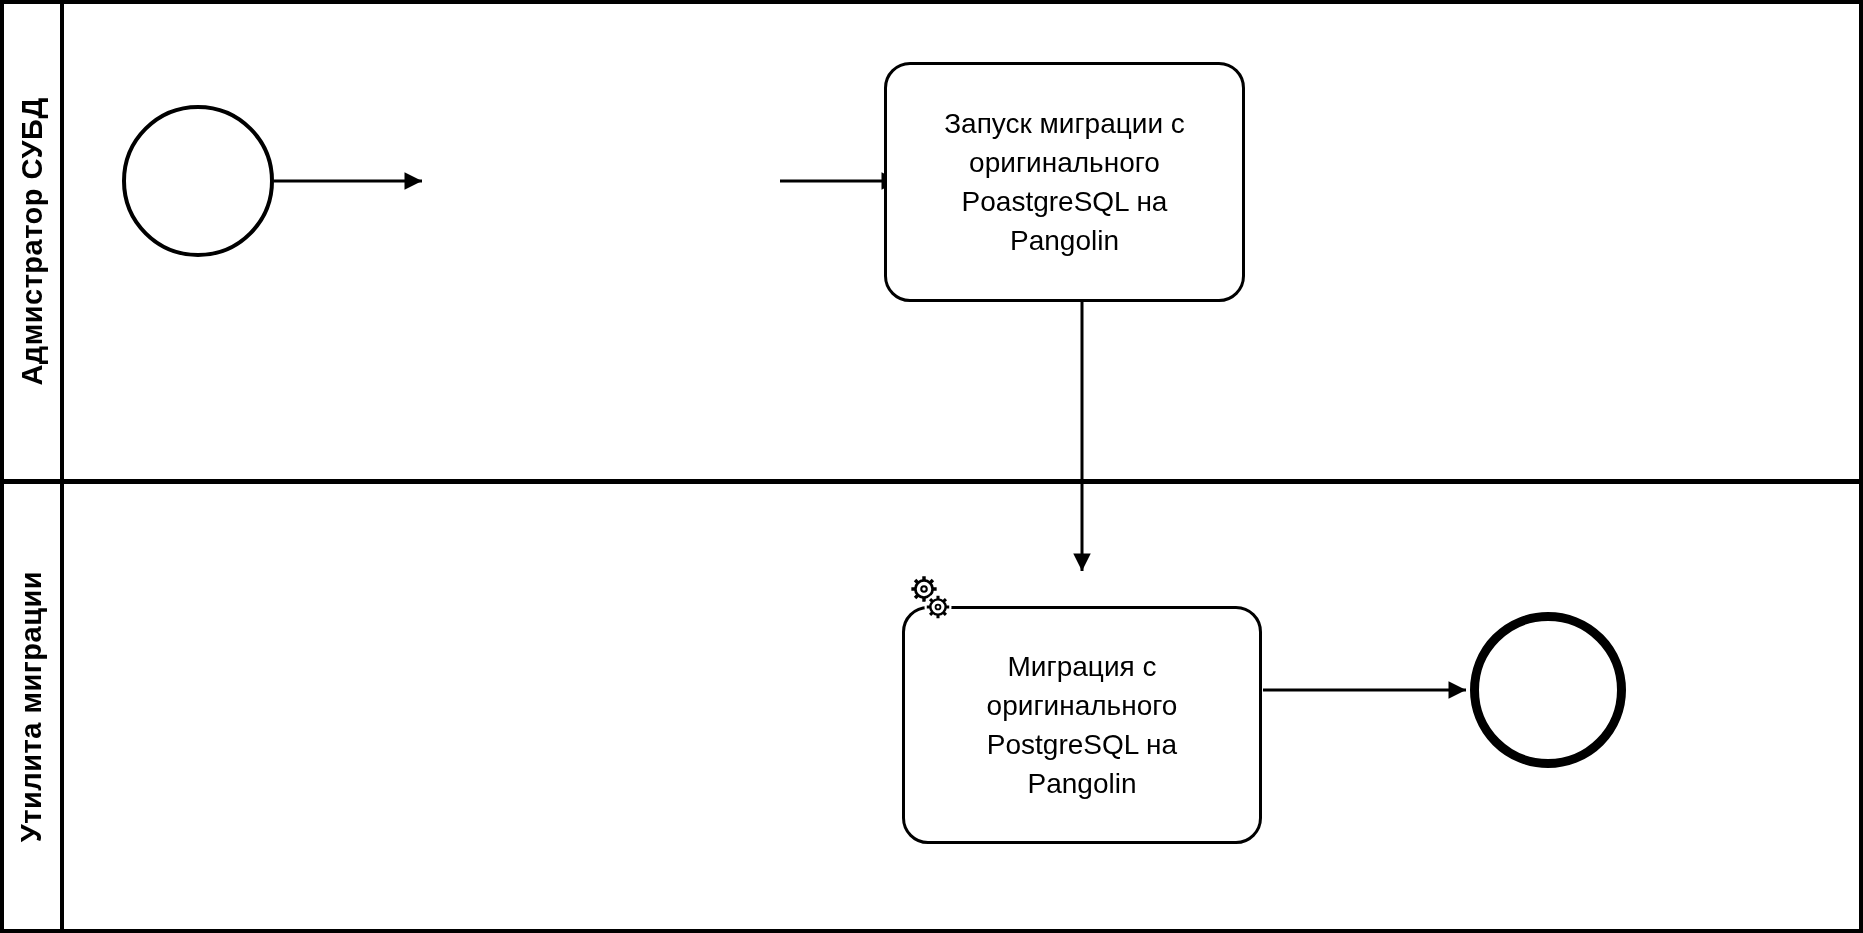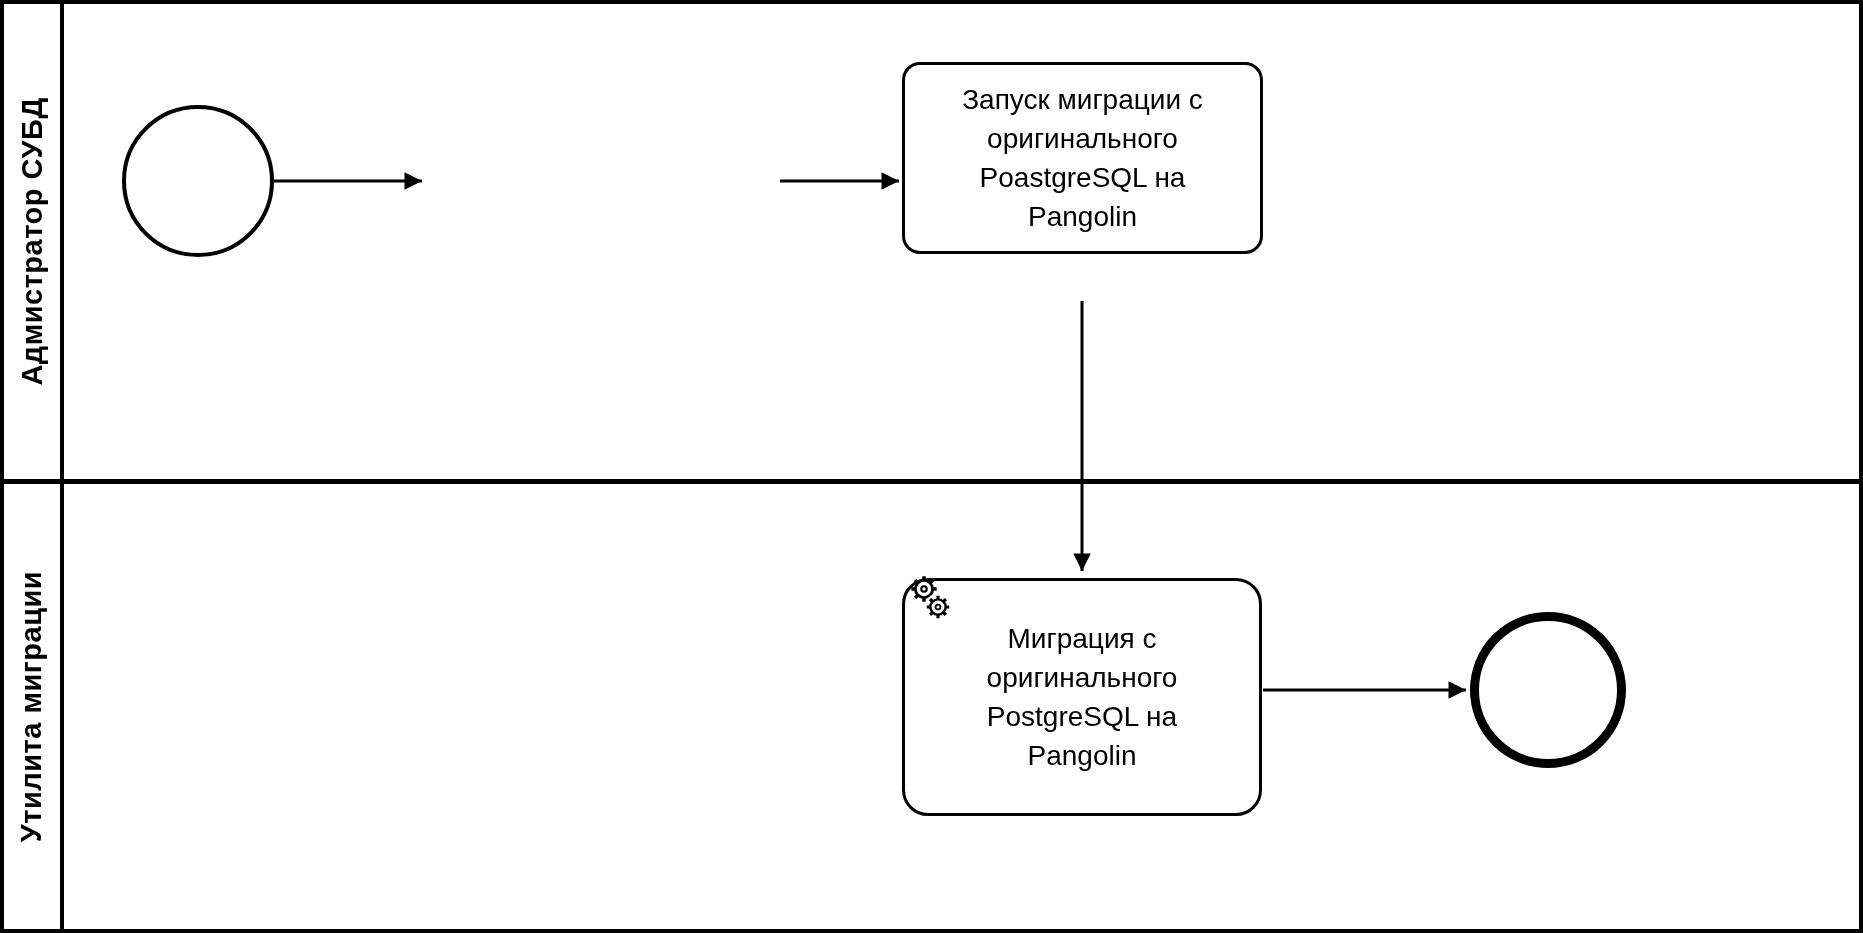--- a/index.html
+++ b/index.html
@@ -47,22 +47,22 @@
     display: flex; align-items: center; justify-content: center;
     text-align: center;
   }
   .task-label {
     white-space: pre-line;
     font-size: 28px;
     line-height: 39px;
     padding: 0 6px;
   }
   .task.t1 { left: 421px; top: 59px;  width: 354px; height: 236px; }
-  .task.t2 { left: 898px; top: 58px;  width: 361px; height: 192px; border-radius: 18px; }
-  .task.t3 { left: 898px; top: 574px; width: 360px; height: 238px; }
+  .task.t2 { left: 880px; top: 58px;  width: 361px; height: 240px; }
+  .task.t3 { left: 898px; top: 602px; width: 360px; height: 238px; }
 
   .event {
     position: absolute;
     box-sizing: border-box;
     border-radius: 50%;
     background: #fff;
   }
   .event.start {
     left: 118px; top: 101px; width: 152px; height: 152px;
     border: 4px solid #000;

